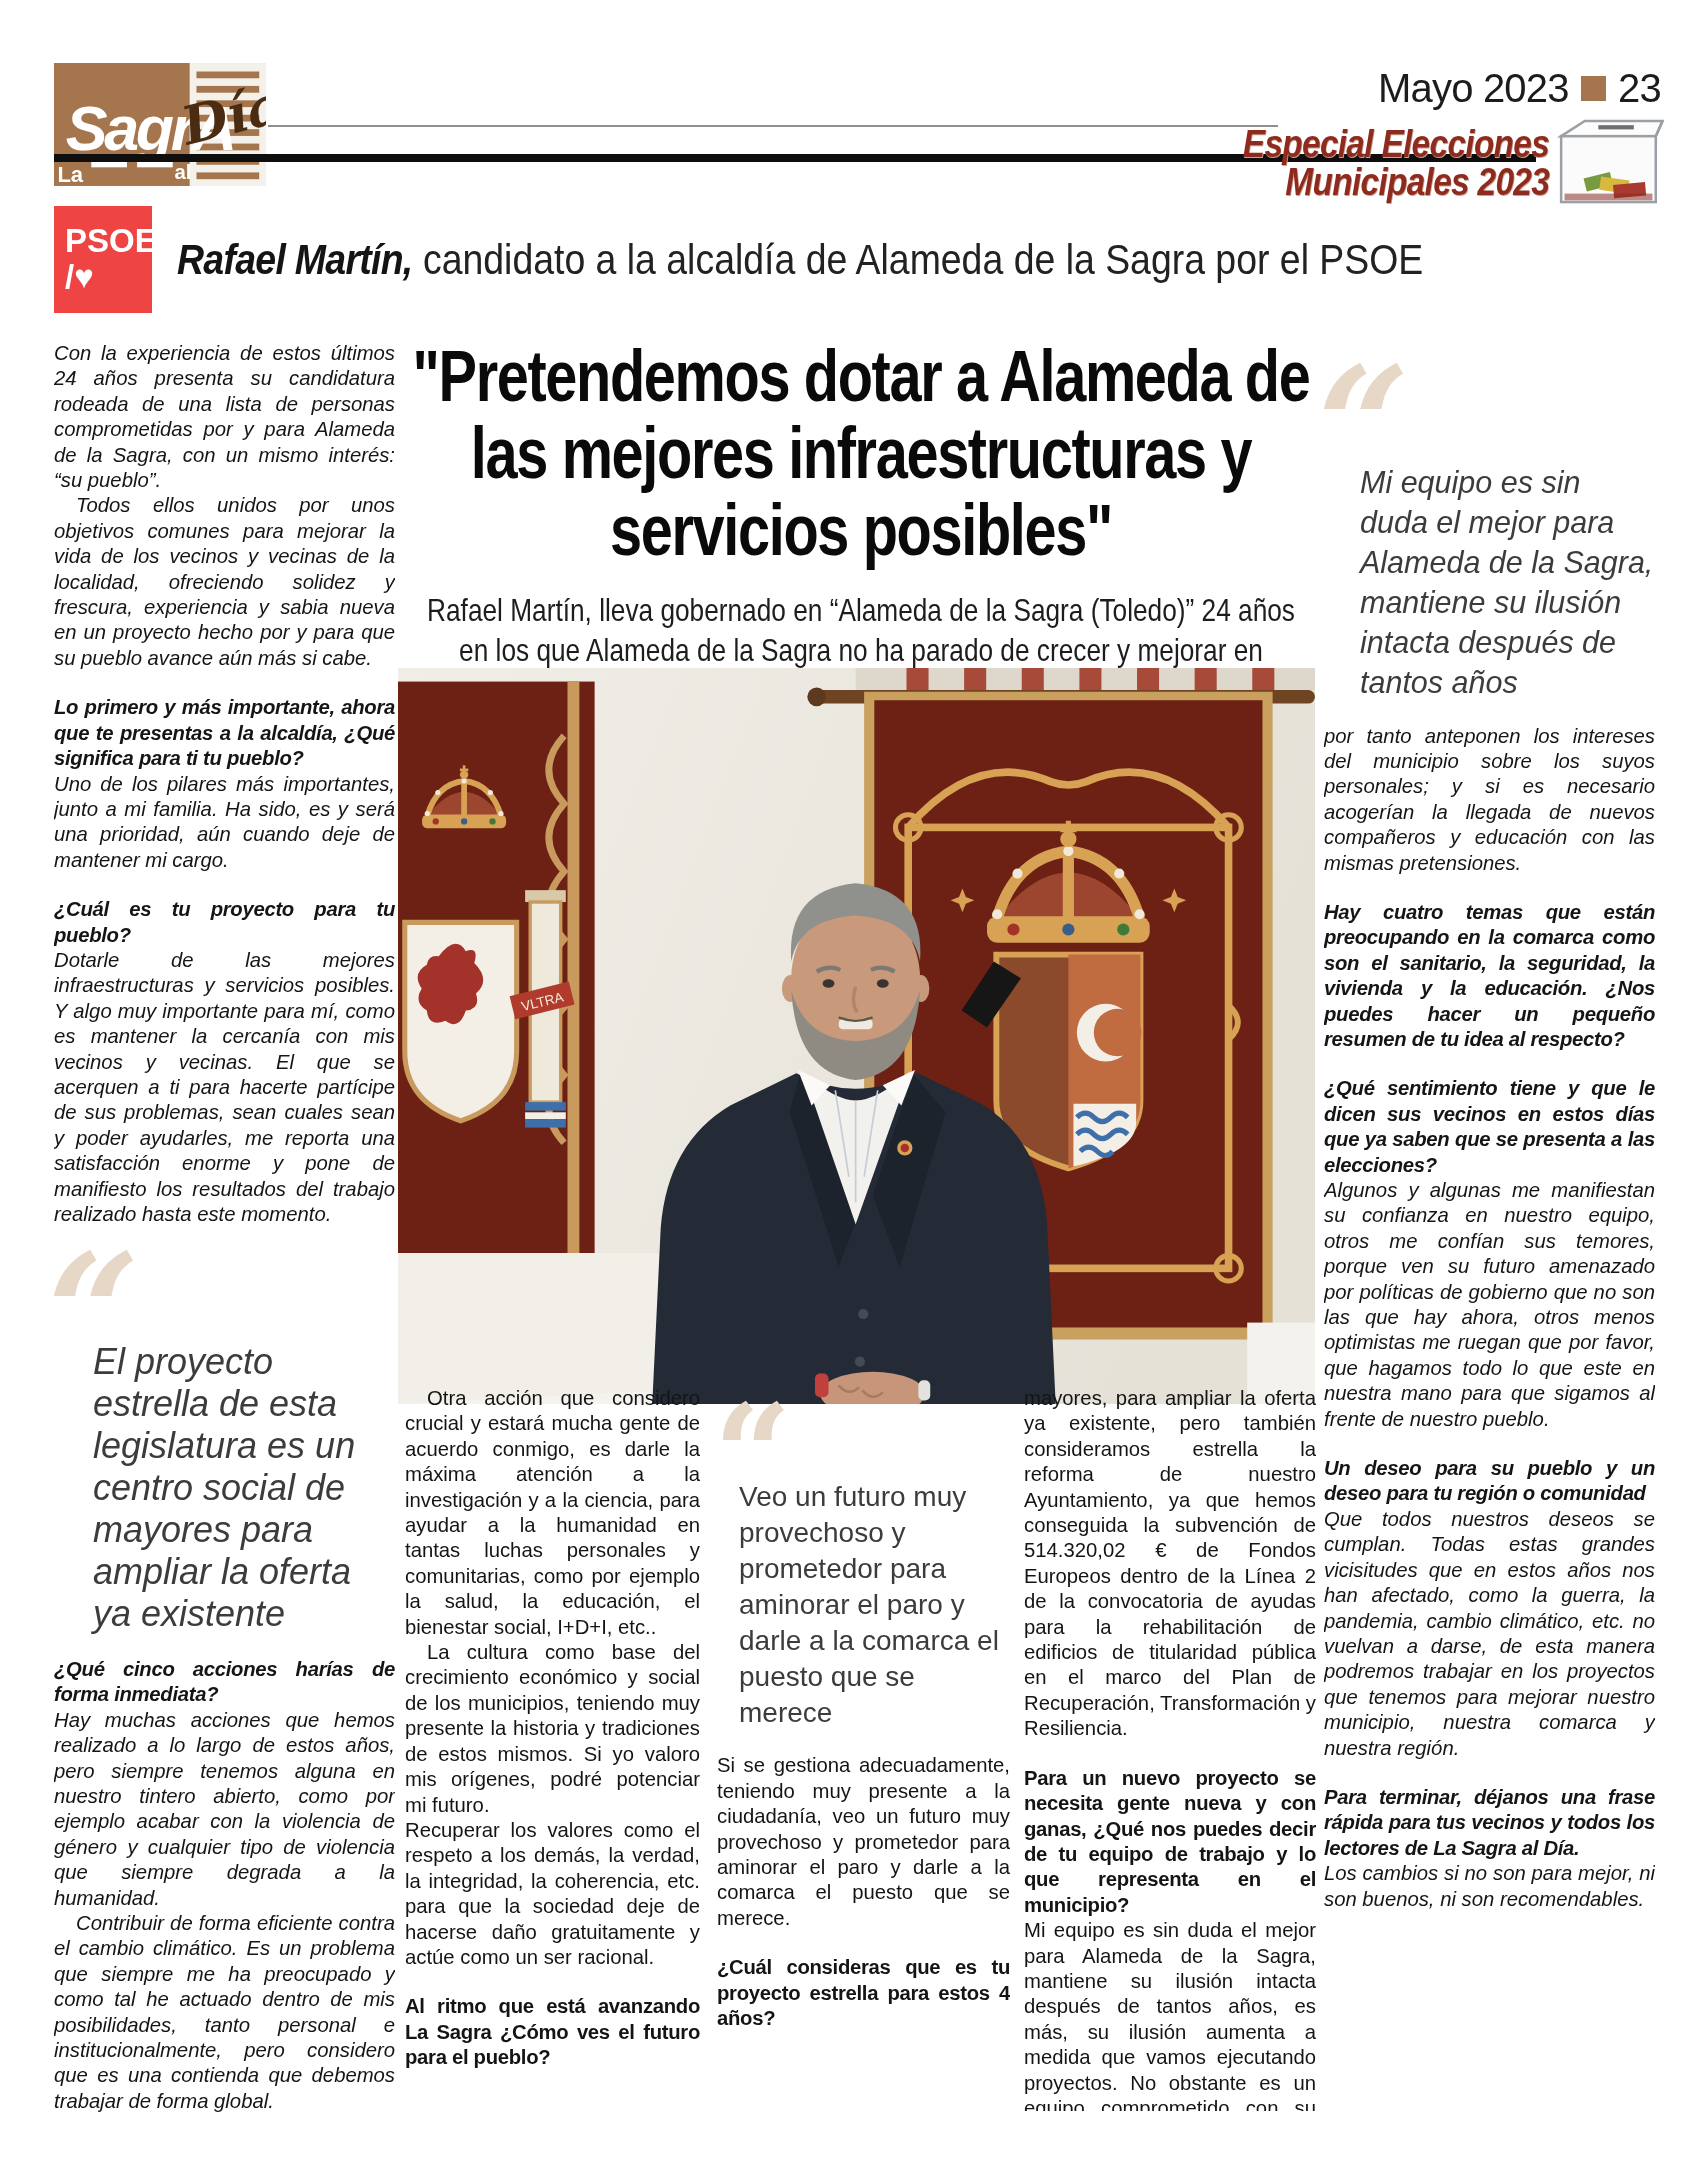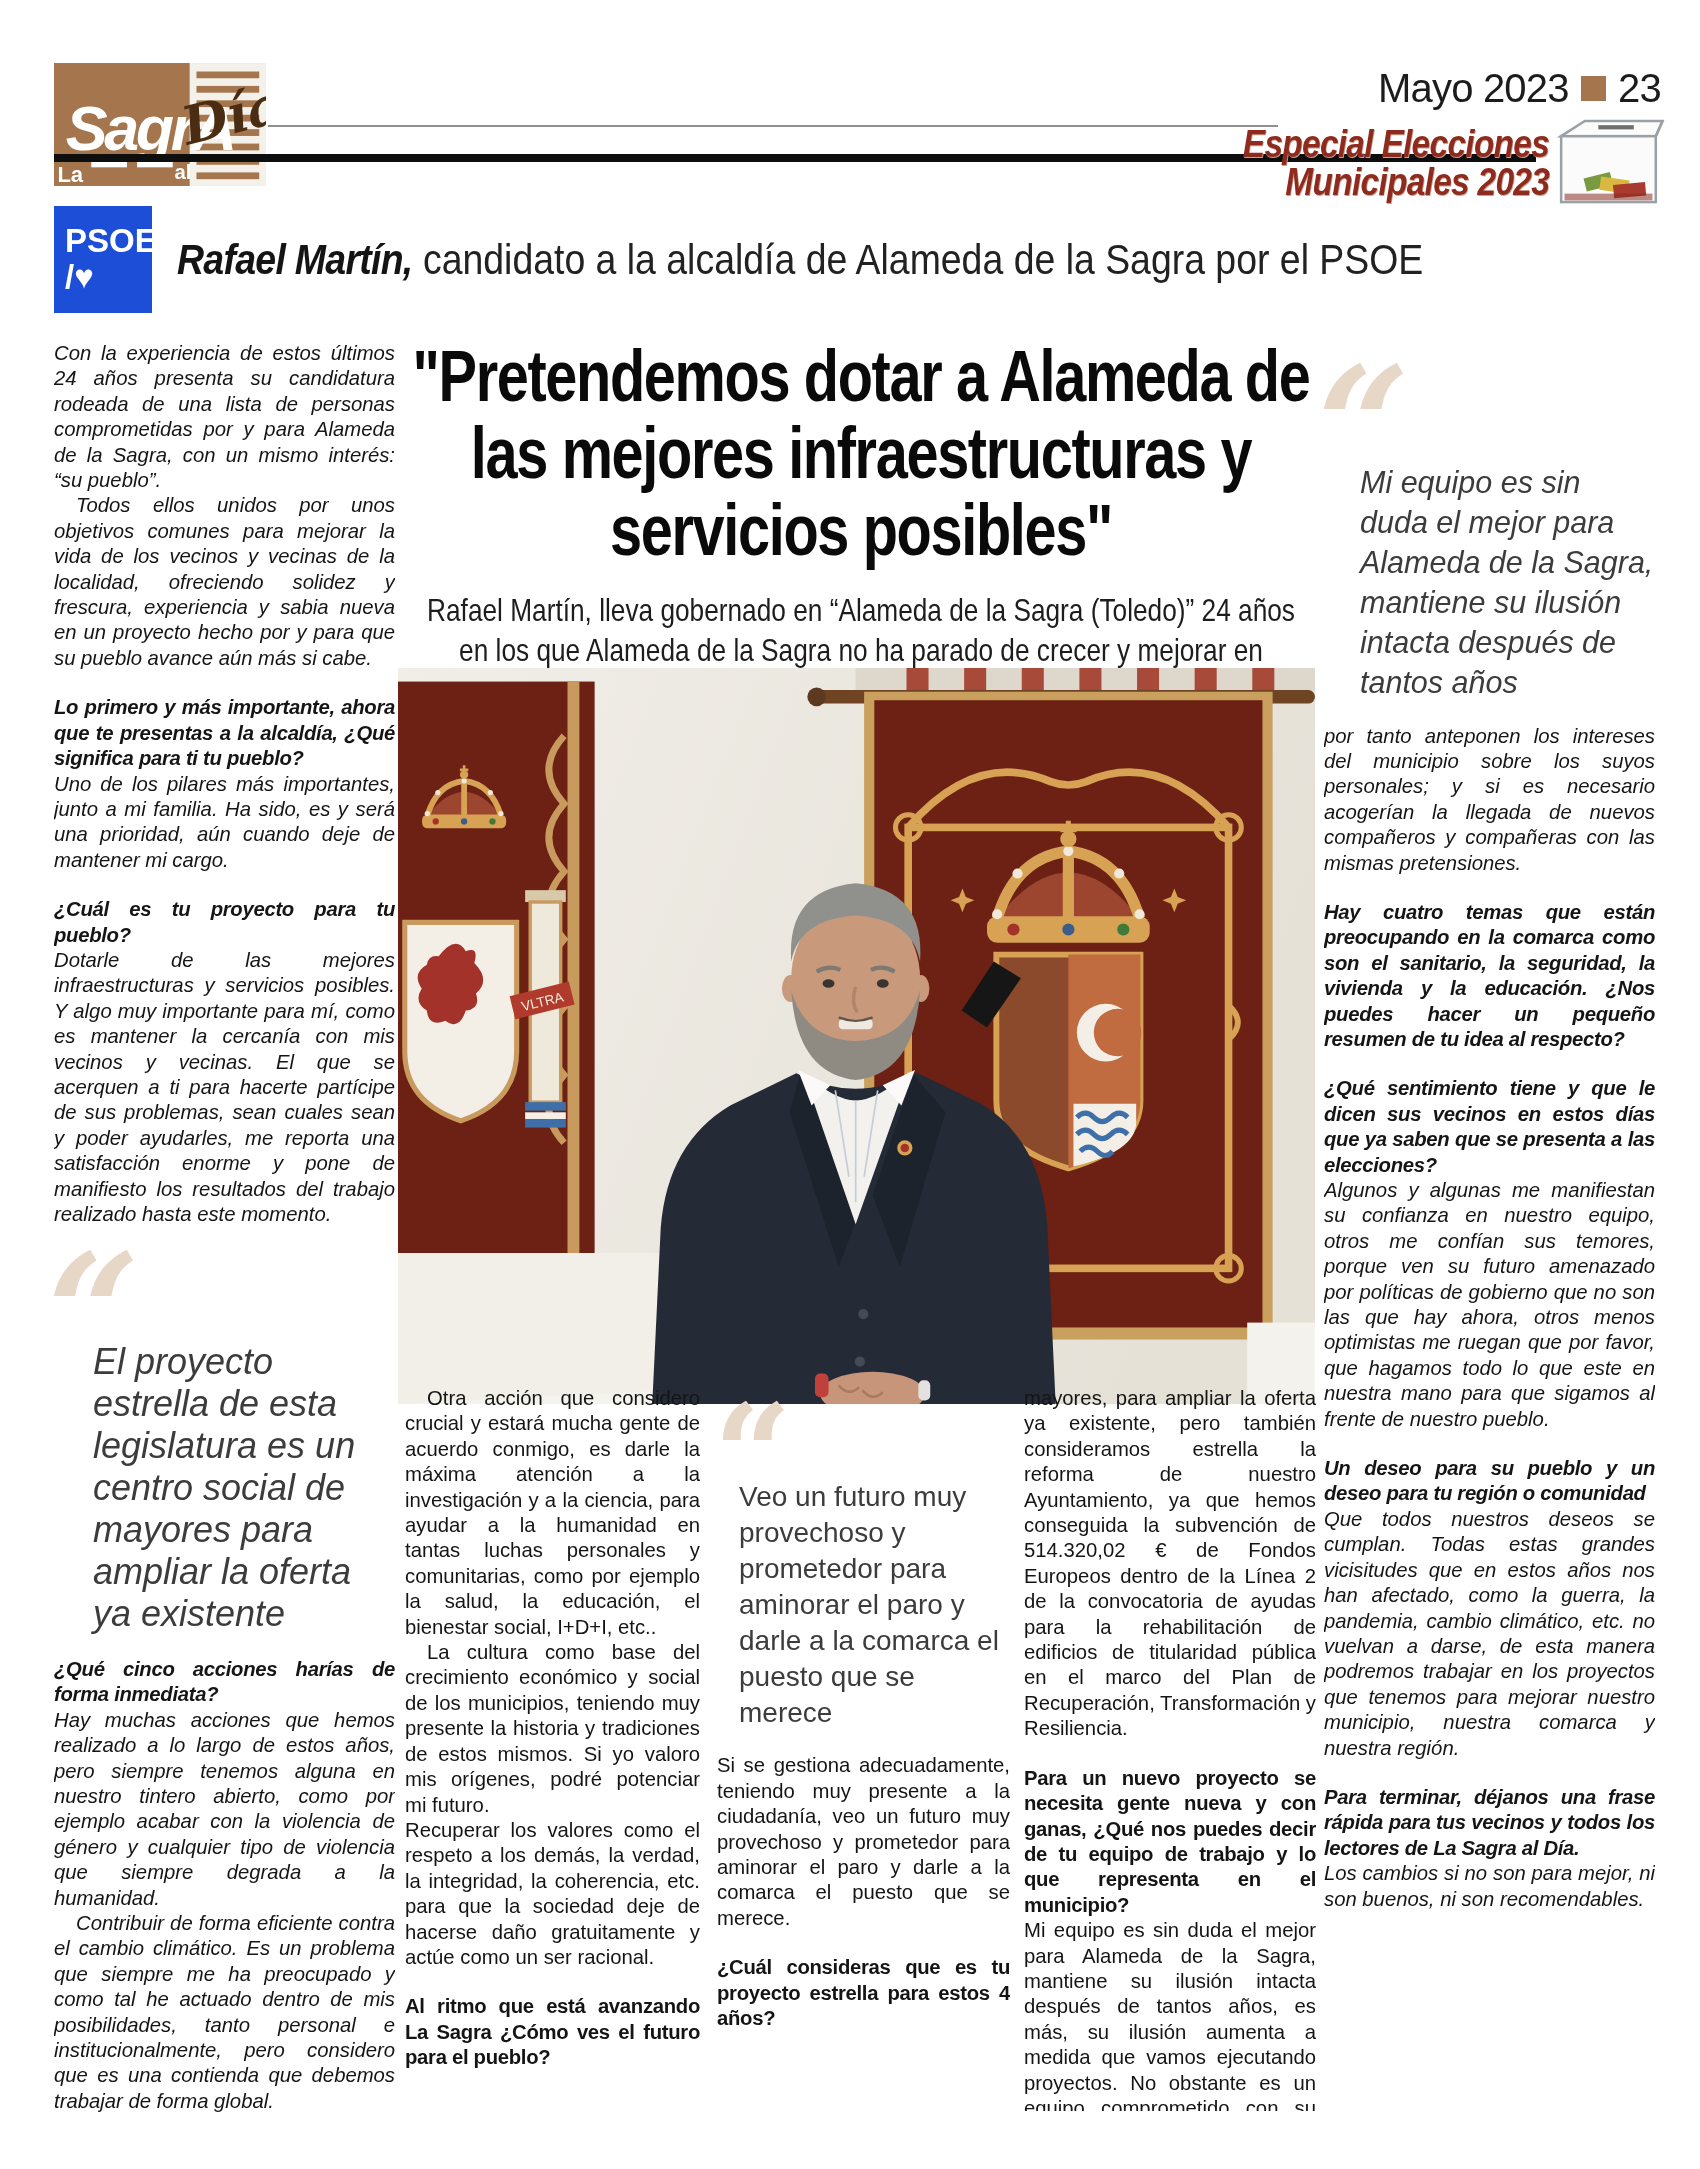--- a/index.html
+++ b/index.html
@@ -14,21 +14,21 @@
   .rule-thin{position:absolute;left:268px;top:125px;width:1010px;height:1.7px;background:#8f8f8f;}
   .rule-thick{position:absolute;left:54px;top:154px;width:1482px;height:7.6px;background:#0e0e0e;}
   .special{position:absolute;top:125px;right:151px;text-align:right;color:#8f2b1e;
            font-weight:700;font-style:italic;font-size:38px;line-height:38px;letter-spacing:-0.8px;
            transform:scaleX(.88);transform-origin:100% 0;text-shadow:0.8px 0.8px 0 #caa08f;}
   .ballot{position:absolute;right:29px;top:114px;width:120px;height:95px;}
 
   
   .kicker{position:absolute;left:54px;top:203px;width:1610px;height:112px;
           display:flex;align-items:center;gap:25.4px;}
-  .psoe{width:98px;height:107px;background:#1d4ed8;color:#fff;box-sizing:border-box;
+  .psoe{width:98px;height:107px;background:#ef4444;color:#fff;box-sizing:border-box;
         display:flex;flex-direction:column;justify-content:center;padding-left:11px;
         font-weight:800;font-size:33px;line-height:36px;flex:0 0 auto;}
   .kicker-line{font-size:43px;white-space:nowrap;transform:scaleX(.87);transform-origin:0 50%;}
   .kicker-name{font-weight:700;font-style:italic;letter-spacing:-0.8px;}
   .kicker-rest{font-weight:400;color:#222;}
 
   
   .headwrap{position:absolute;left:405px;top:337px;width:912px;height:332px;}
   .headline-inner{position:absolute;left:456px;top:0;width:1153px;
         transform:translateX(-50%) scaleX(.79);transform-origin:50% 0;
@@ -282,21 +282,21 @@
       </g>
     </svg>
   </div>
 
   <div class="col col-right">
     <div class="pullquote right">
       <span class="pq-mark">“</span>
       <div class="pq-text">Mi equipo es sin duda el mejor para Alameda de la Sagra, mantiene su ilusión intacta después de tantos años</div>
     </div>
     <div>
-        <p class="blk body">por tanto anteponen los intereses del municipio sobre los suyos personales; y si es necesario acogerían la llegada de nuevos compañeros y compañeras con las mismas pretensiones.</p>
+        <p class="blk body">por tanto anteponen los intereses del municipio sobre los suyos personales; y si es necesario acogerían la llegada de nuevos compañeros y educación con las mismas pretensiones.</p>
         <p class="blk q">Hay cuatro temas que están preocupando en la comarca como son el sanitario, la seguridad, la vivienda y la educación. ¿Nos puedes hacer un pequeño resumen de tu idea al respecto?</p>
         <p class="blk q">¿Qué sentimiento tiene y que le dicen sus vecinos en estos días que ya saben que se presenta a las elecciones?</p>
         <p class="blk body">Algunos y algunas me manifiestan su confianza en nuestro equipo, otros me confían sus temores, porque ven su futuro amenazado por políticas de gobierno que no son las que hay ahora, otros menos optimistas me ruegan que por favor, que hagamos todo lo que este en nuestra mano para que sigamos al frente de nuestro pueblo.</p>
         <p class="blk q">Un deseo para su pueblo y un deseo para tu región o comunidad</p>
         <p class="blk body">Que todos nuestros deseos se cumplan. Todas estas grandes vicisitudes que en estos años nos han afectado, como la guerra, la pandemia, cambio climático, etc. no vuelvan a darse, de esta manera podremos trabajar en los proyectos que tenemos para mejorar nuestro municipio, nuestra comarca y nuestra región.</p>
         <p class="blk q">Para terminar, déjanos una frase rápida para tus vecinos y todos los lectores de La Sagra al Día.</p>
         <p class="blk body">Los cambios si no son para mejor, ni son buenos, ni son recomendables.</p>
       </div>
   </div>
 

